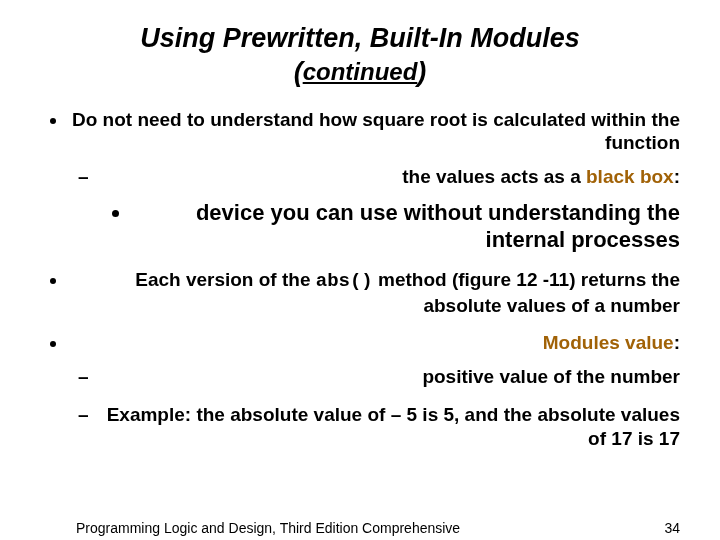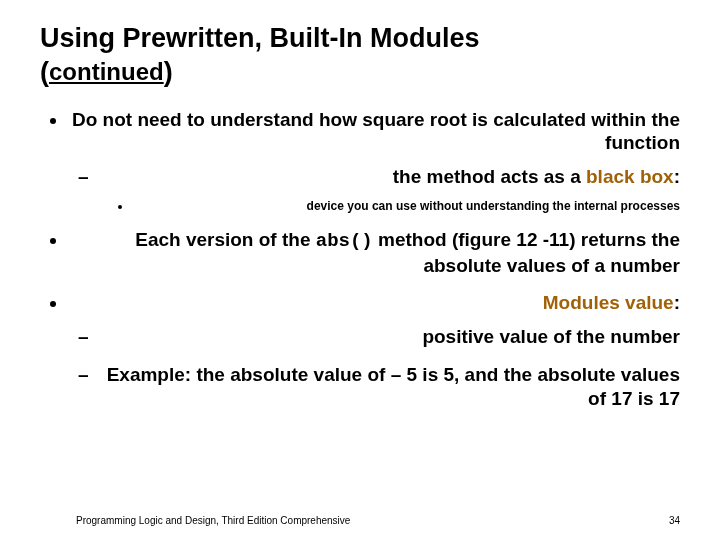--- a/index.html
+++ b/index.html
@@ -12,24 +12,26 @@
     color: #000;
   }
   .slide {
     box-sizing: border-box;
     width: 720px;
     height: 540px;
     padding: 22px 40px 10px 40px;
     position: relative;
   }
   .title {
+    text-align: center;
     font-weight: bold;
     font-size: 27px;
     line-height: 1.25;
     margin: 0 0 18px 0;
+    font-style: italic;
   }
   .title .sub {
     font-size: 27px;
   }
   .title .sub-inner {
     font-size: 24px;
     text-decoration: underline;
     vertical-align: 1px;
   }
   ul.l1 {
@@ -60,33 +62,33 @@
     content: "–";
     position: absolute;
     left: -20px;
   }
   ul.l3 {
     margin: 10px 0 0 0;
     padding-left: 34px;
     list-style: disc;
   }
   ul.l3 > li {
-    font-size: 12px;
+    font-size: 22px;
     font-weight: bold;
     margin-bottom: 10px;
     line-height: 1.25;
   }
   .kw { color: #a16207; }
   .code { font-family: "Courier New", Courier, monospace; font-weight: bold; }
   .footer {
     position: absolute;
-    bottom: 14px;
+    bottom: 4px;
     left: 76px;
     right: 40px;
-    font-size: 10px;
+    font-size: 14px;
     font-weight: normal;
     display: flex;
     justify-content: space-between;
     color: #000;
   }
 </style>
 </head>
 <body>
 
 <div class="slide">
@@ -96,21 +98,21 @@
     <span class="sub">
       <span>(</span><span class="sub-inner">continued</span><span>)</span>
     </span>
   </h1>
 
   <ul class="l1">
     <li>
       <span>Do not need to understand how square root is calculated within the function</span>
       <ul class="l2">
         <li>
-          <span>the method acts as a </span><span class="kw">black box</span><span>:</span>
+          <span>the values acts as a </span><span class="kw">black box</span><span>:</span>
           <ul class="l3">
             <li>device you can use without understanding the internal processes</li>
           </ul>
         </li>
       </ul>
     </li>
 
     <li>
       <span>Each version of the </span><span class="code">abs()</span><span> method (figure 12 -11) returns the absolute values of a number</span>
     </li>

